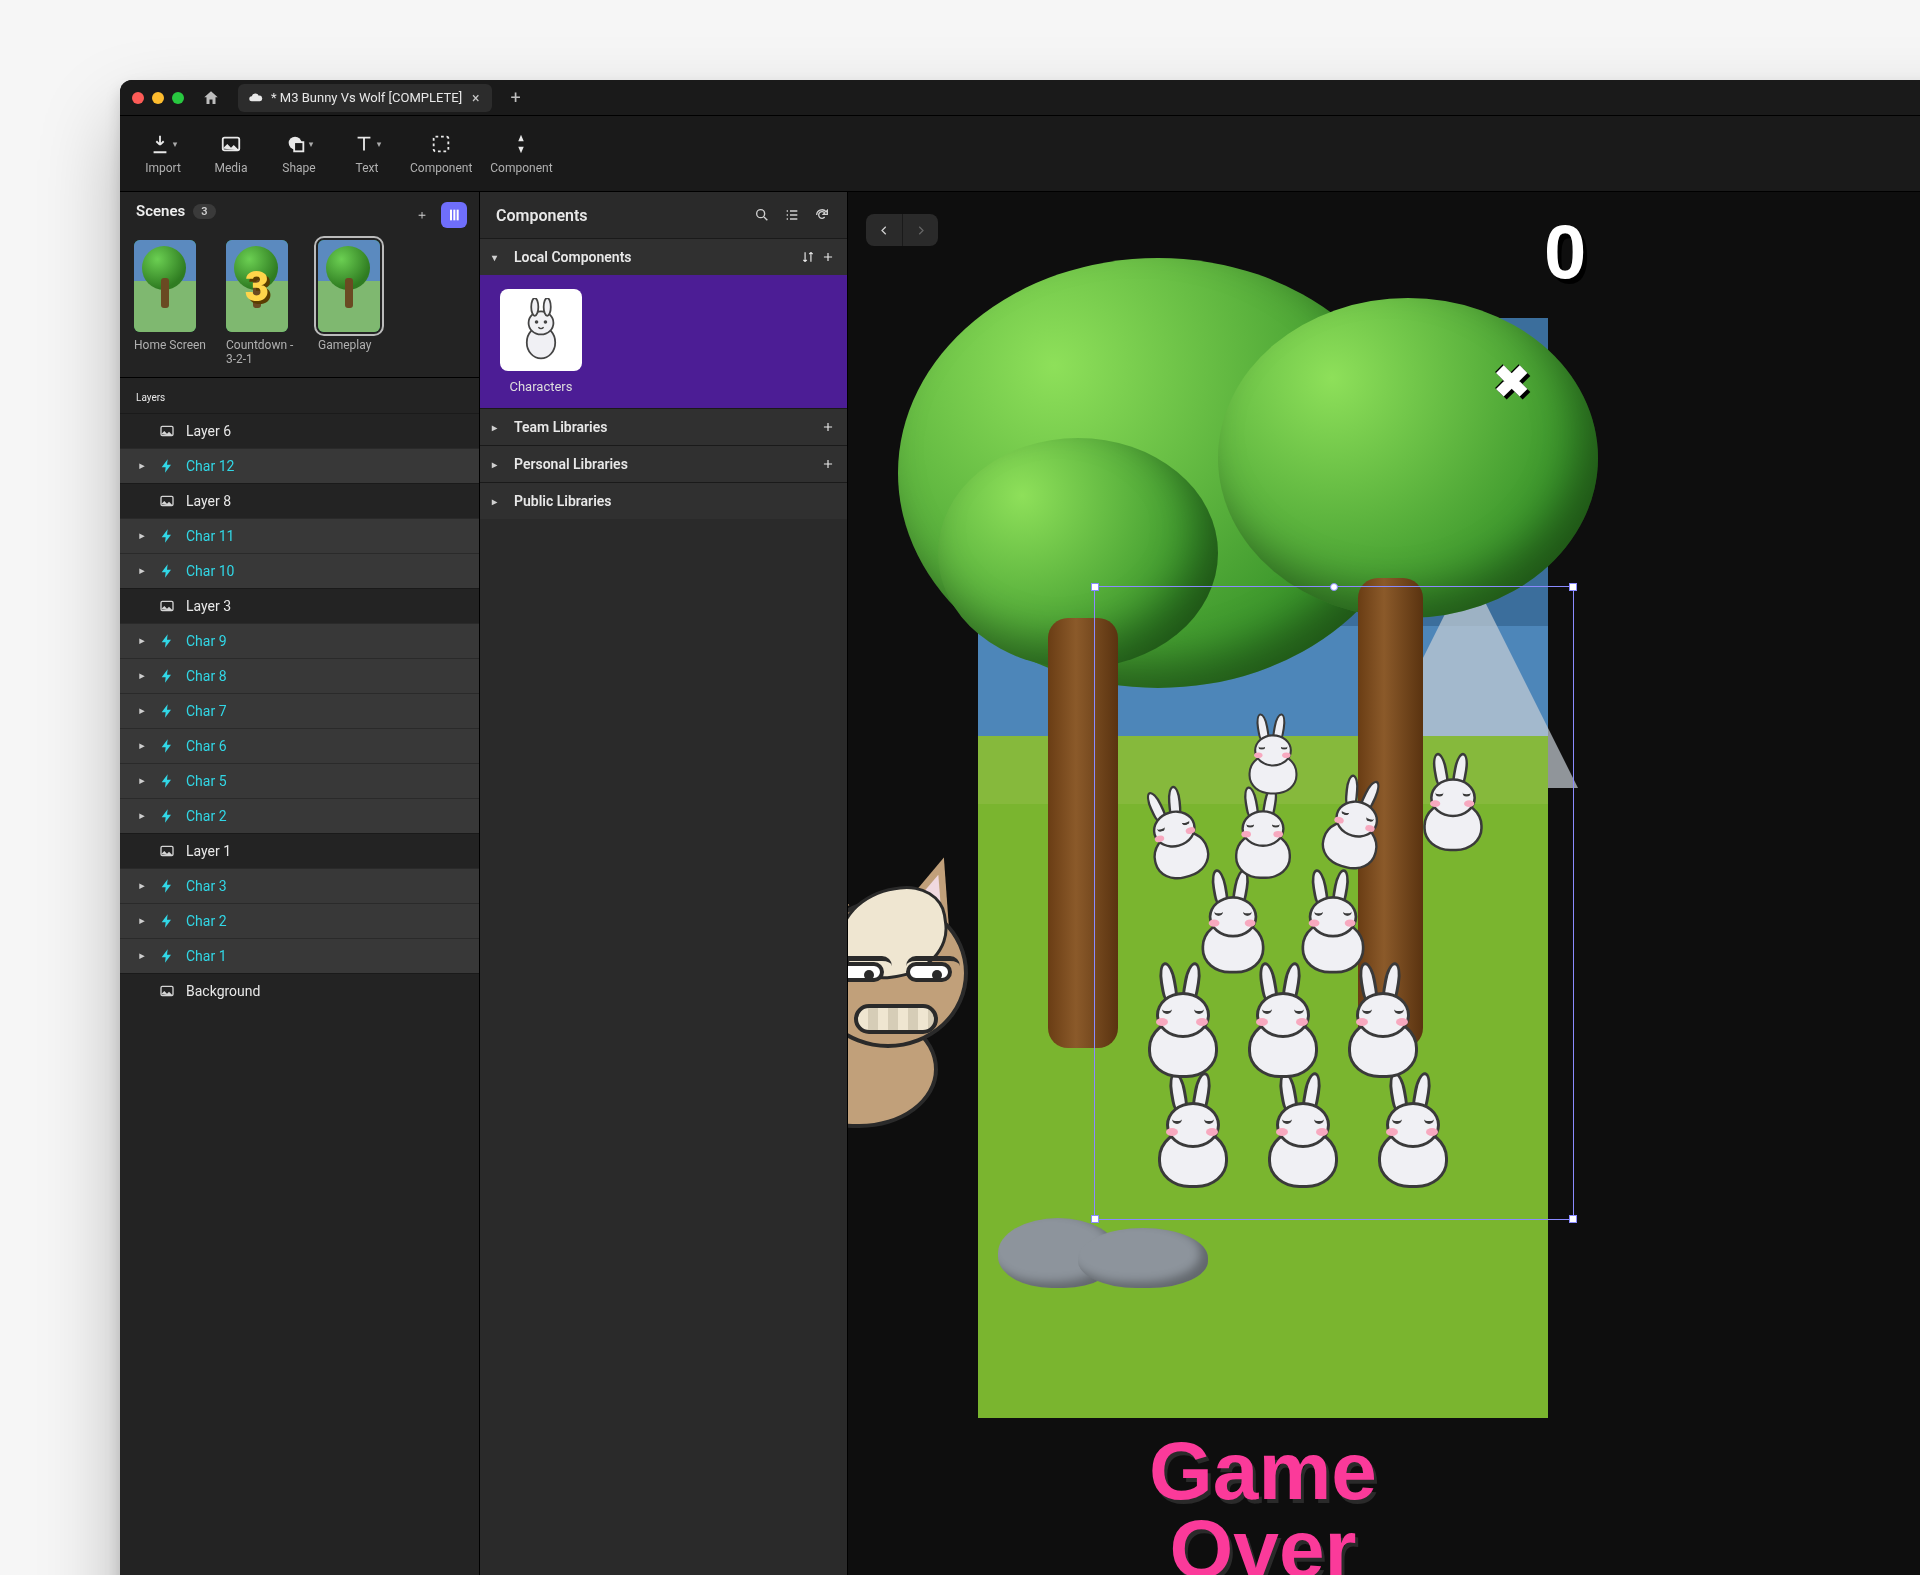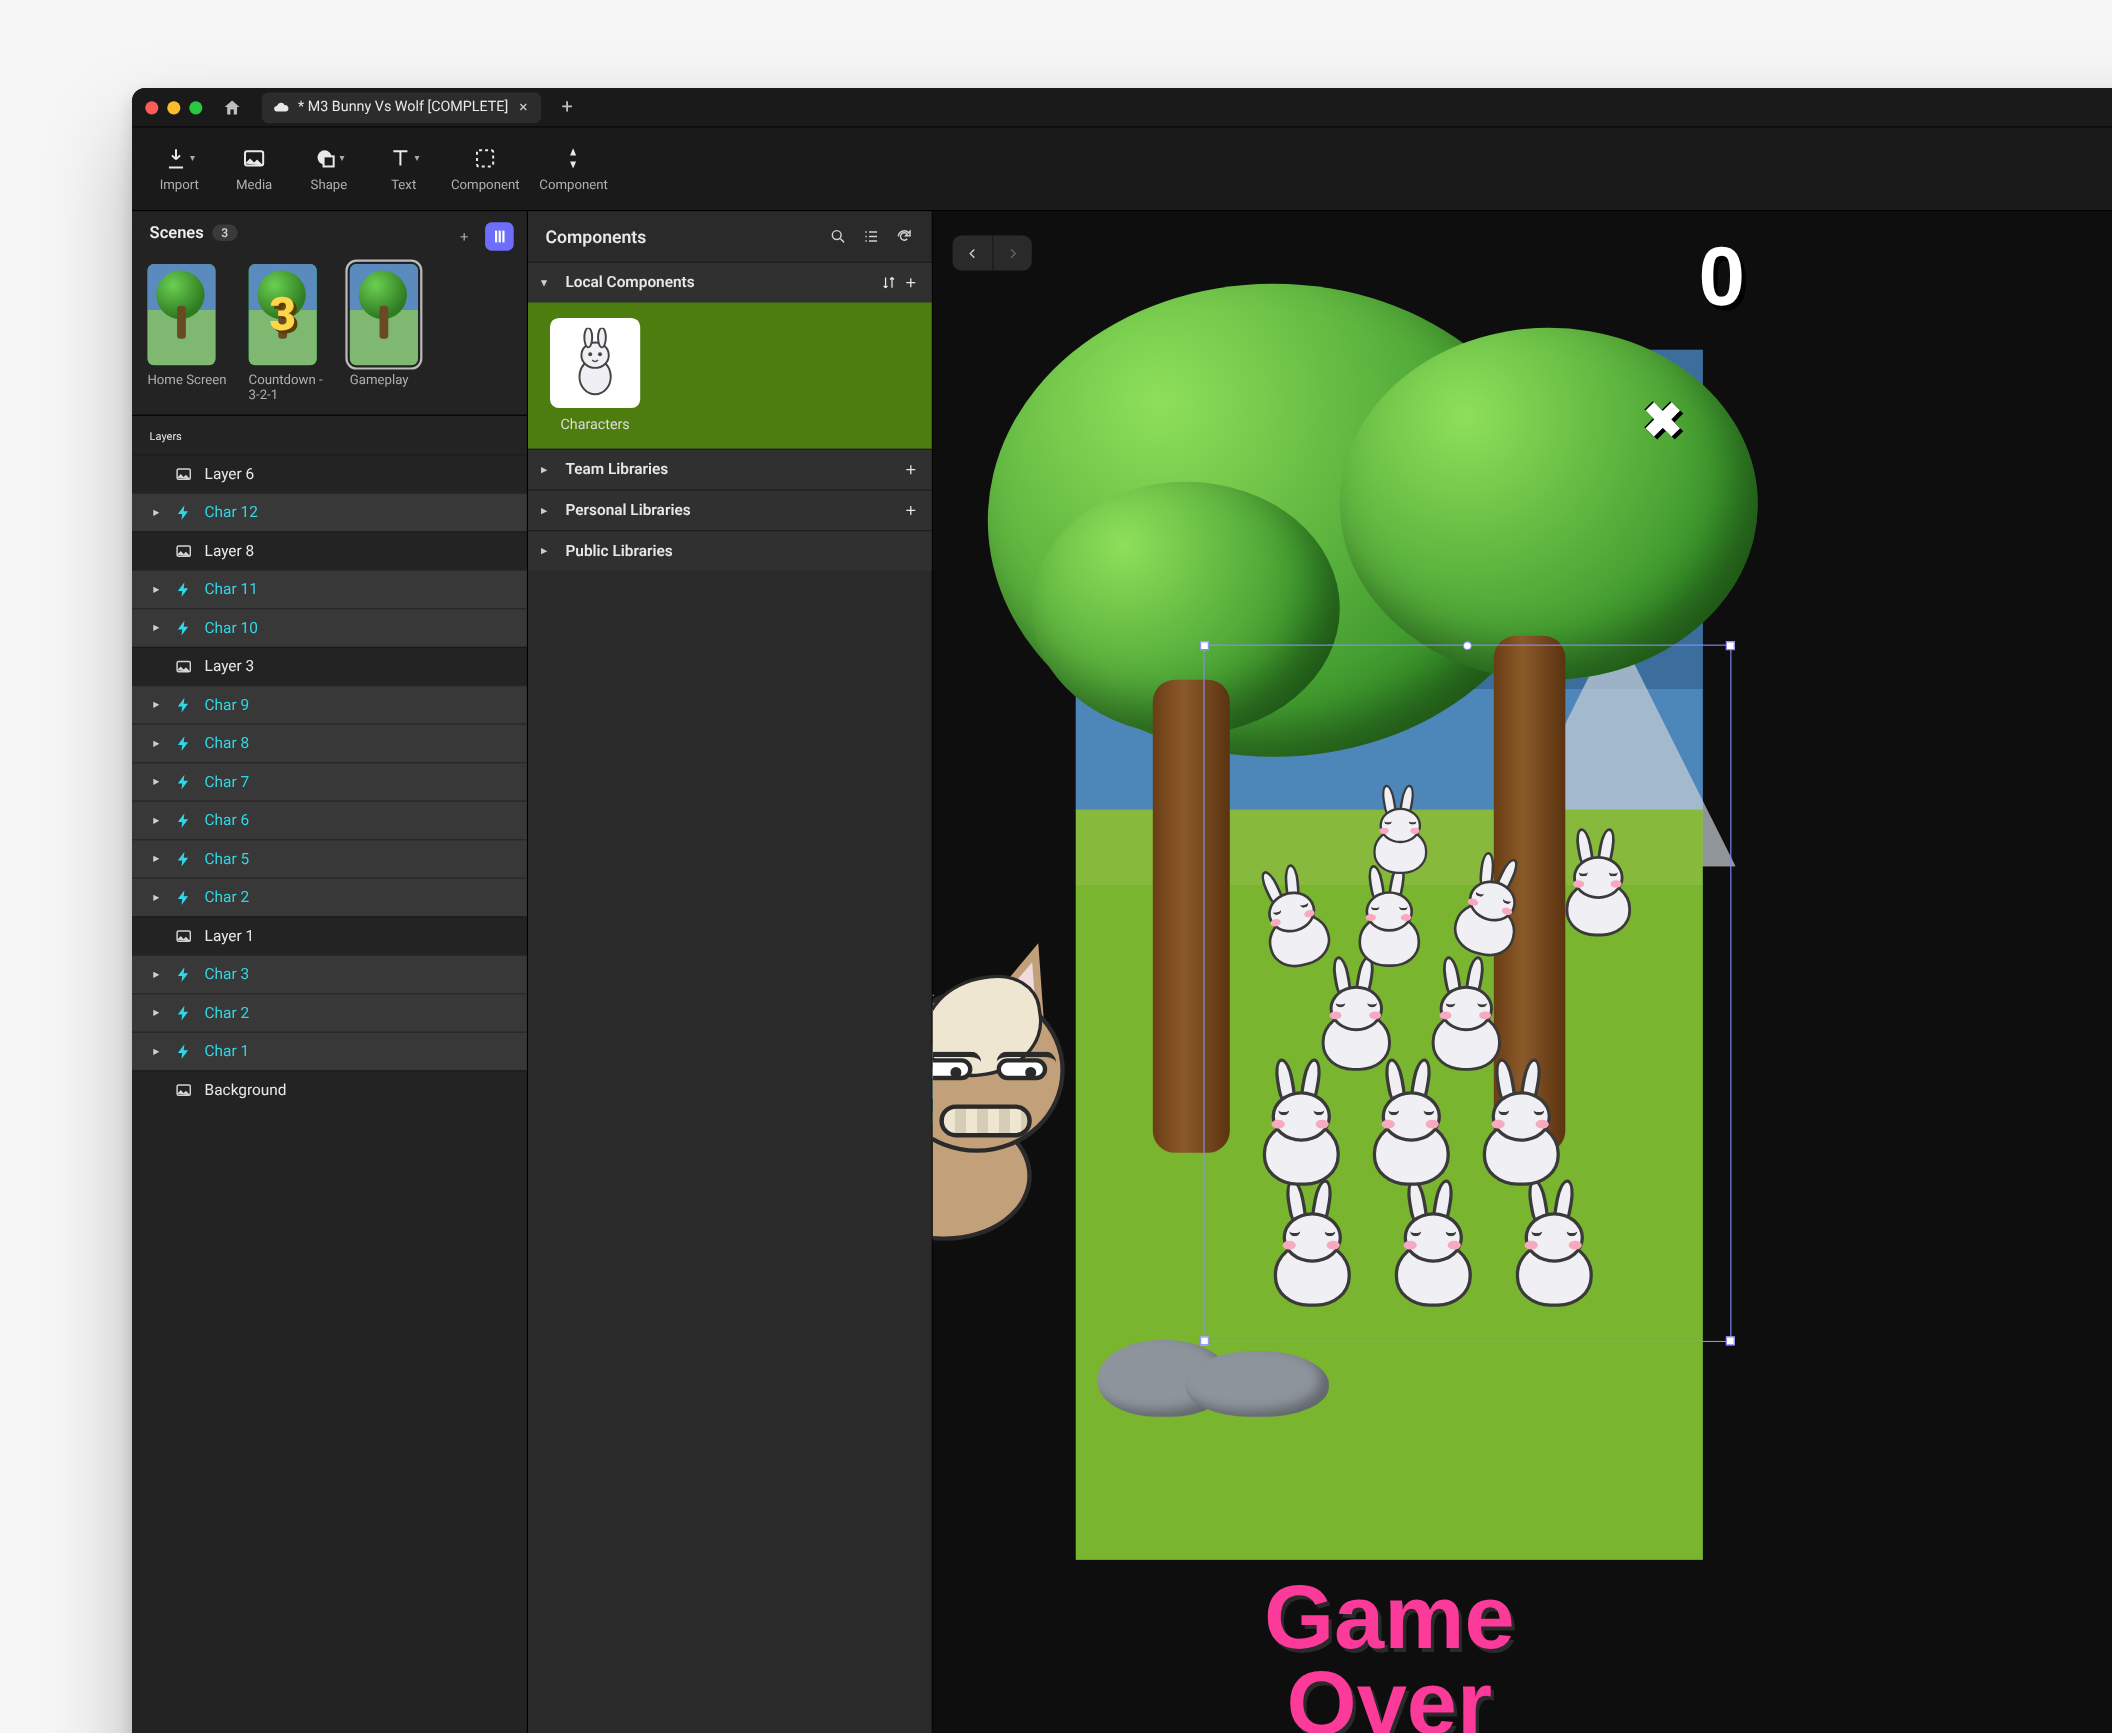--- a/index.html
+++ b/index.html
@@ -184,21 +184,21 @@
   .mid-icons { display:flex; gap:4px;}
   .lib-section { border-top:1px solid #1a1a1a; }
   .lib-head {
     display:flex; align-items:center; gap:10px;
     padding:10px 12px; font-size:14px; font-weight:600;
     background:#303030; cursor:pointer;
   }
   .lib-head .hact { margin-left:auto; display:flex; gap:6px;}
   .lib-head .hact svg{width:14px;height:14px;fill:#cfcfcf;}
   .lib-head .tri { width:12px; color:#cfcfcf; font-size:10px;}
-  .lib-body { padding:14px 16px; display:flex; gap:16px; background:#4d7c0f;}
+  .lib-body { padding:14px 16px; display:flex; gap:16px; background:#4c1d95;}
   .comp-card { width:90px; display:flex; flex-direction:column; align-items:center; gap:8px; cursor:pointer;}
   .comp-thumb { width:82px; height:82px; border-radius:8px; background:#fff; display:flex; align-items:center; justify-content:center;}
   .comp-thumb svg { width:54px; height:64px; }
   .comp-cap { font-size:13px; color:#ddd;}
 
   
   .canvaspane {
     flex:1; position:relative;
     background: var(--bg-canvas);
     overflow:hidden;

